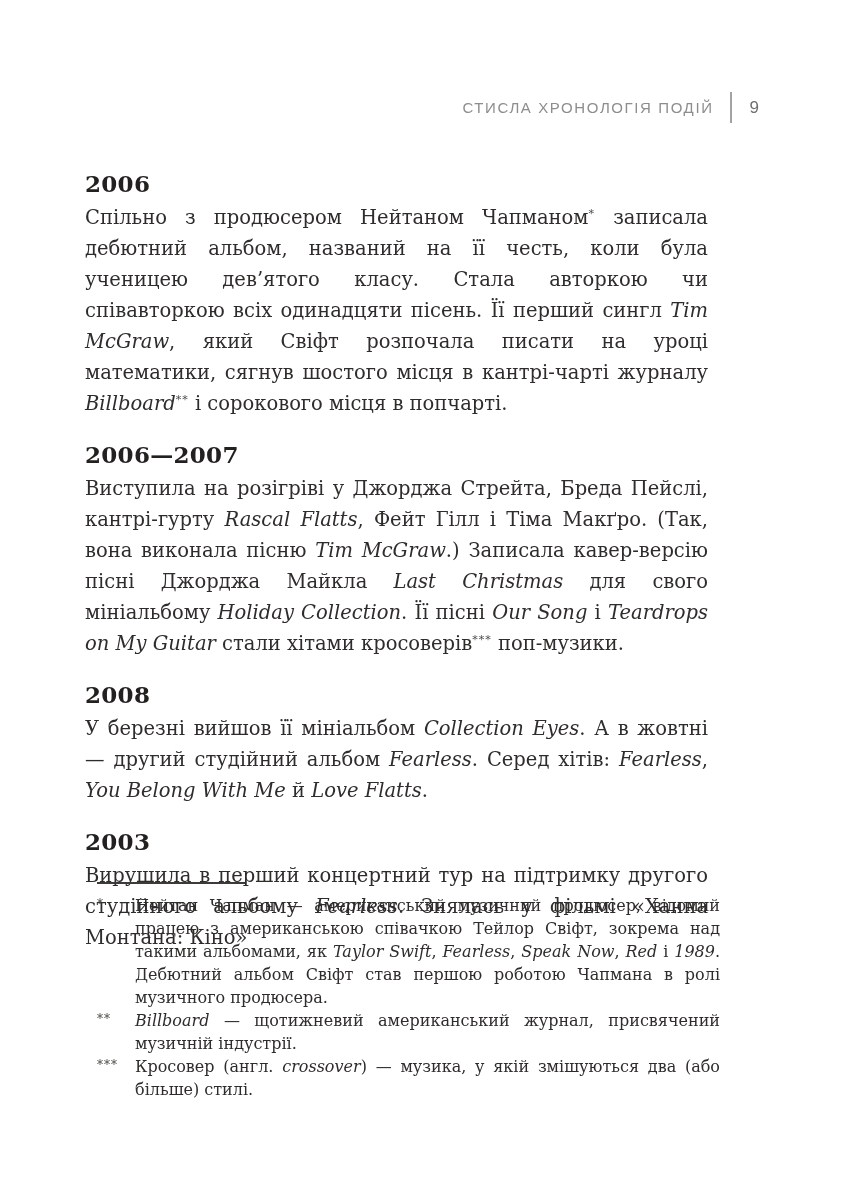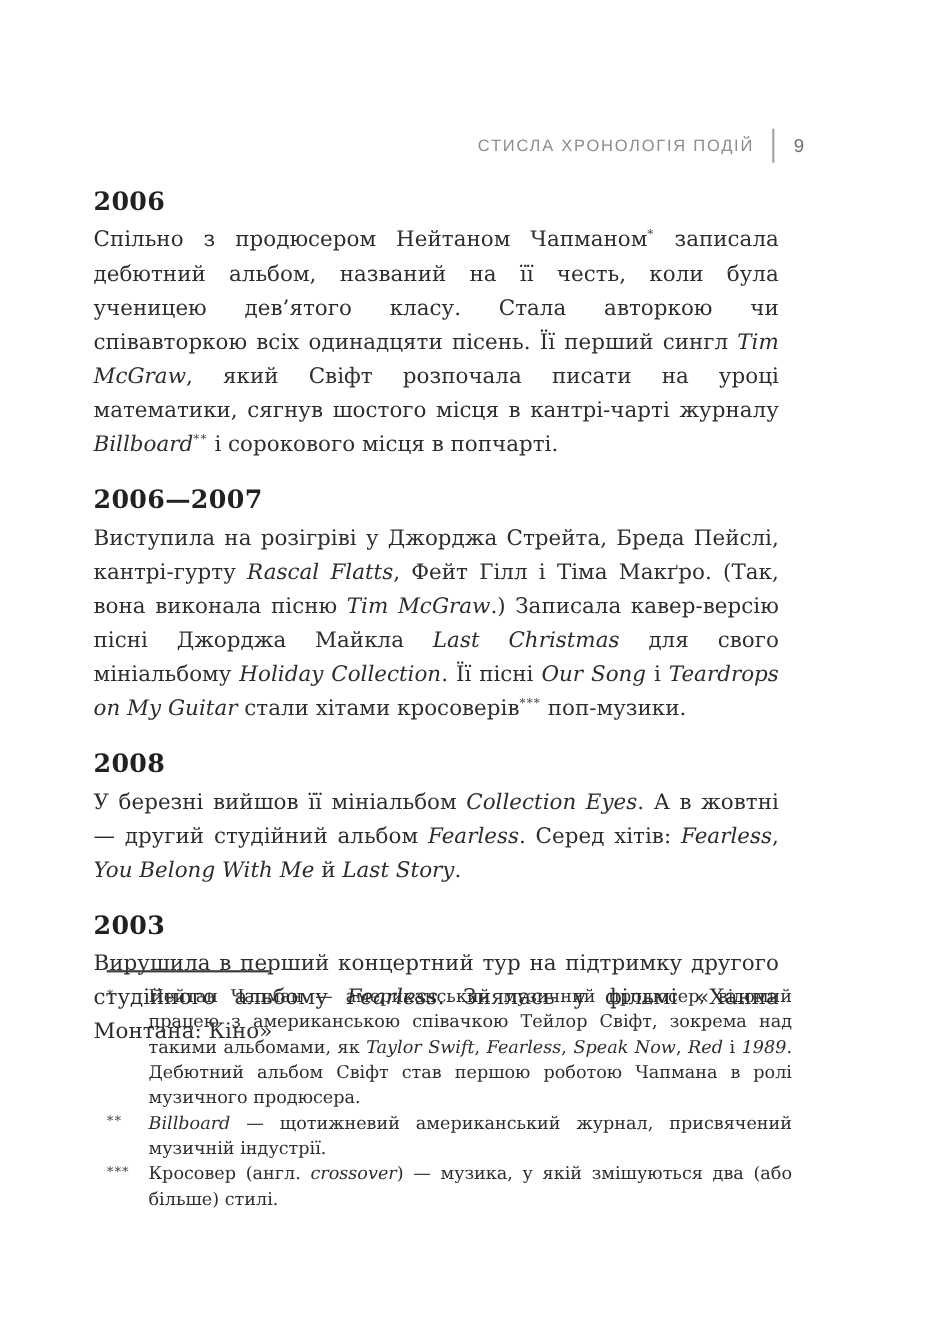--- a/index.html
+++ b/index.html
@@ -7,22 +7,22 @@
     position:relative;
     width:859px; height:1200px;
     background:#ffffff;
     font-family:"DejaVu Serif", serif;
     overflow:hidden;
   }
 
   
   .header {
     position:absolute;
-    top:92px; right:128px;
-    display:flex; align-items:center;margin-top:25px;
+    top:92px; right:100px;
+    display:flex; align-items:center;
   }
   .running-title {
     font-family:"Liberation Sans", sans-serif;
     font-size:15px;
     letter-spacing:1.6px;
     color:#8d8d8d;
     white-space:nowrap;
   }
   .header-divider {
     width:2px; height:31px;
@@ -113,21 +113,21 @@
       <p class="para"><span>Спільно з продюсером Нейтаном Чапманом</span><sup>*</sup><span> записала дебютний альбом, названий на її честь, коли була ученицею дев’ятого класу. Стала авторкою чи співавторкою всіх одинадцяти пісень. Її перший сингл </span><i>Tim McGraw</i><span>, який Свіфт розпочала писати на уроці математики, сягнув шостого місця в кантрі-чарті журналу </span><i>Billboard</i><sup>**</sup><span> і сорокового місця в попчарті.</span></p>
     </div>
 
     <div class="section">
       <h2 class="year-heading">2006—2007</h2>
       <p class="para"><span>Виступила на розігріві у Джорджа Стрейта, Бреда Пейслі, кантрі-гурту </span><i>Rascal Flatts</i><span>, Фейт Гілл і Тіма Макґро. (Так, вона виконала пісню </span><i>Tim McGraw</i><span>.) Записала кавер-версію пісні Джорджа Майкла </span><i>Last Christmas</i><span> для свого мініальбому </span><i>Holiday Collection</i><span>. Її пісні </span><i>Our Song</i><span> і </span><i>Teardrops on My Guitar</i><span> стали хітами кросоверів</span><sup>***</sup><span> поп-музики.</span></p>
     </div>
 
     <div class="section">
       <h2 class="year-heading">2008</h2>
-      <p class="para"><span>У березні вийшов її мініальбом </span><i>Collection Eyes</i><span>. А в жовтні — другий студійний альбом </span><i>Fearless</i><span>. Серед хітів: </span><i>Fearless</i><span>, </span><i>You Belong With Me</i><span> й </span><i>Last Story</i><span>.</span></p>
+      <p class="para"><span>У березні вийшов її мініальбом </span><i>Collection Eyes</i><span>. А в жовтні — другий студійний альбом </span><i>Fearless</i><span>. Серед хітів: </span><i>Fearless</i><span>, </span><i>You Belong With Me</i><span> й </span><i>Love Flatts</i><span>.</span></p>
     </div>
 
     <div class="section">
       <h2 class="year-heading">2003</h2>
       <p class="para"><span>Вирушила в перший концертний тур на підтримку другого студійного альбому </span><i>Fearless</i><span>. Знялась у фільмі «Ханна Монтана: Кіно»</span></p>
     </div>
 
   </div>
 
   <div class="footnote-area">

